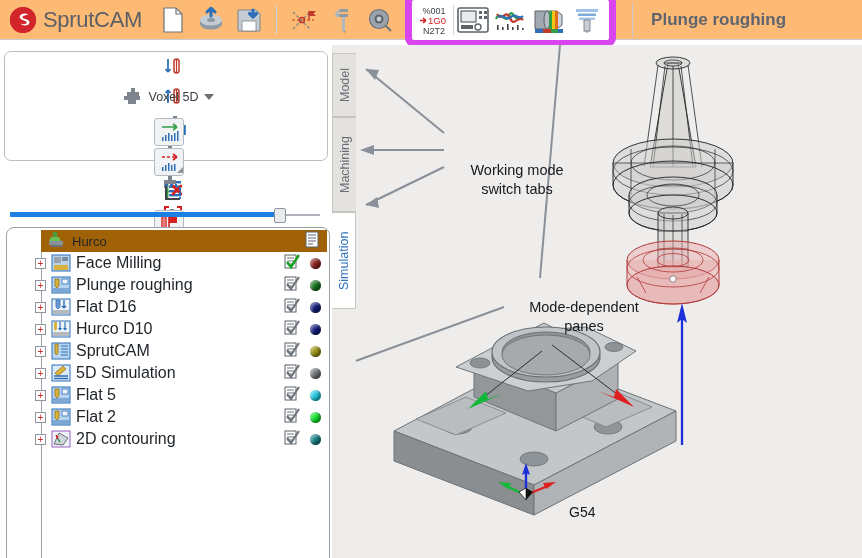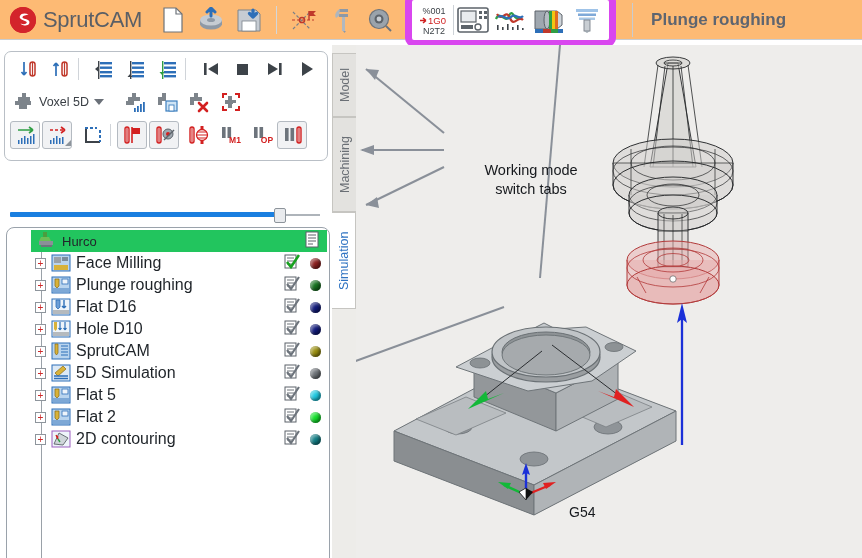--- a/index.html
+++ b/index.html
@@ -53,21 +53,21 @@
 
   
   .left-panel {
     position:absolute; left:0; top:45px; width:332px; height:513px;
     background:#ffffff;
   }
   .tool-strip {
     position:absolute; left:4px; top:6px; width:324px; height:110px;
     border:1px solid #b9bfc6; border-radius:7px; background:#fff;
   }
-  .trow { display:flex; align-items:center; height:33px; padding-left:5px; gap:2px; }
+  .trow { display:flex; align-items:center; height:33px; padding-left:5px; gap:2px;flex-direction:column; }
   .tbtn {
     width:30px;height:28px;display:flex;align-items:center;justify-content:flex-end;
     border-radius:3px; cursor:pointer; flex:none;
   }
   .tbtn.framed { border:1px solid #b4bac1; background:#f1f2f4; }
   .tsep { width:1px;height:22px;background:#d0d4d9;margin:0 4px; }
   .combo {
     display:flex;align-items:center;gap:5px;cursor:pointer;
     padding:2px 4px;border-radius:3px; flex:none;
   }
@@ -84,21 +84,21 @@
   .tree-panel {
     position:absolute; left:6px; top:182px; width:324px; height:372px;
     border:1px solid #9aa2ab; border-radius:8px; background:#fff; overflow:hidden;
   }
   .tree-scroll-col {
     position:absolute; left:0; top:0; width:22px; height:100%;
     border-right:0px; 
   }
   .tree-root {
     display:flex; align-items:center; height:22px;
-    background:#22c55e; margin:2px 2px 0 24px; padding-left:6px;
+    background:#a16207; margin:2px 2px 0 34px; padding-left:6px;
   }
   .tree-root-label { font-size:13px; color:#22262b; margin-left:6px; }
   .root-doc-icon { margin-left:auto; margin-right:8px; }
   .vline { position:absolute; left:34px; top:24px; bottom:6px; width:1px; background:#9aa1a8; }
 
   .trow-item {
     position:relative; display:flex; align-items:center; height:22px;
     margin-left:22px; padding-left:6px; cursor:pointer;
   }
   .expander {
@@ -603,21 +603,21 @@
           </div>
           <div class="trow-item">
             <span class="expander">+</span>
             <span class="op-icon"><svg width="20" height="18" viewBox="0 0 20 18">
                 <rect x="1" y="1" width="18" height="16" fill="#eef4fa" stroke="#2d6fb8" stroke-width="1"></rect>
                 <path d="M3 2v7l1.5 2L6 9V2z" fill="#d8b23a"></path>
                 <path d="M9 2v8M9 10l-1.5-2M9 10l1.5-2" stroke="#2d6fb8" stroke-width="1.2" fill="none"></path>
                 <path d="M14 2v8M14 10l-1.5-2M14 10l1.5-2" stroke="#2d6fb8" stroke-width="1.2" fill="none"></path>
                 <rect x="2" y="12" width="16" height="4" fill="#b5babe"></rect>
               </svg></span>
-            <span class="op-label">Hole D10</span>
+            <span class="op-label">Hurco D10</span>
             <span class="row-right">
               <span><svg width="16" height="16" viewBox="0 0 16 16">
                   <rect x="1" y="2" width="11" height="13" fill="#fff" stroke="#5c636a" stroke-width="1"></rect>
                   <path d="M3 5h7M3 8h7M3 11h5" stroke="#5c636a" stroke-width="0.9"></path>
                   <path d="M3 9l4 5 8-12" fill="none" stroke="#6d747c" stroke-width="2.2"></path>
                 </svg></span>
               <span class="dot" style="background:#111a7a;box-shadow:inset -2px -2px 3px rgba(0,0,0,.45), inset 2px 2px 3px rgba(255,255,255,.45)"></span>
             </span>
           </div>
           <div class="trow-item">
@@ -864,18 +864,20 @@
         <line x1="170" y1="450" x2="148" y2="440" stroke="#13b838" stroke-width="2.4"></line>
         <path d="M142 437 L155 438 L152 444 Z" fill="#13b838"></path>
         <line x1="170" y1="450" x2="194" y2="440" stroke="#e02020" stroke-width="2.4"></line>
         <path d="M200 437 L187 438 L190 444 Z" fill="#e02020"></path>
         <path d="M163 447 L170 443 L177 447 L170 455 Z" fill="#111111"></path>
         <path d="M163 447 L170 455 L170 443 Z" fill="#ffffff" stroke="#111" stroke-width="0.7"></path>
       </g>
       <text x="213" y="472" font-size="14" fill="#16191d" font-family="Liberation Sans, sans-serif">G54</text>
     </svg>
 
-    <div class="annot" style="left:100px; top:116px; width:150px;">Working mode
+    <div class="annot" style="left:86px; top:116px; width:150px;">Working mode
 switch tabs</div>
 
+    <div class="annot" style="left:148px; top:253px; width:160px;">Mode-dependent
+panes</div>
   </div>
 
 </div>
 
 </body></html>

